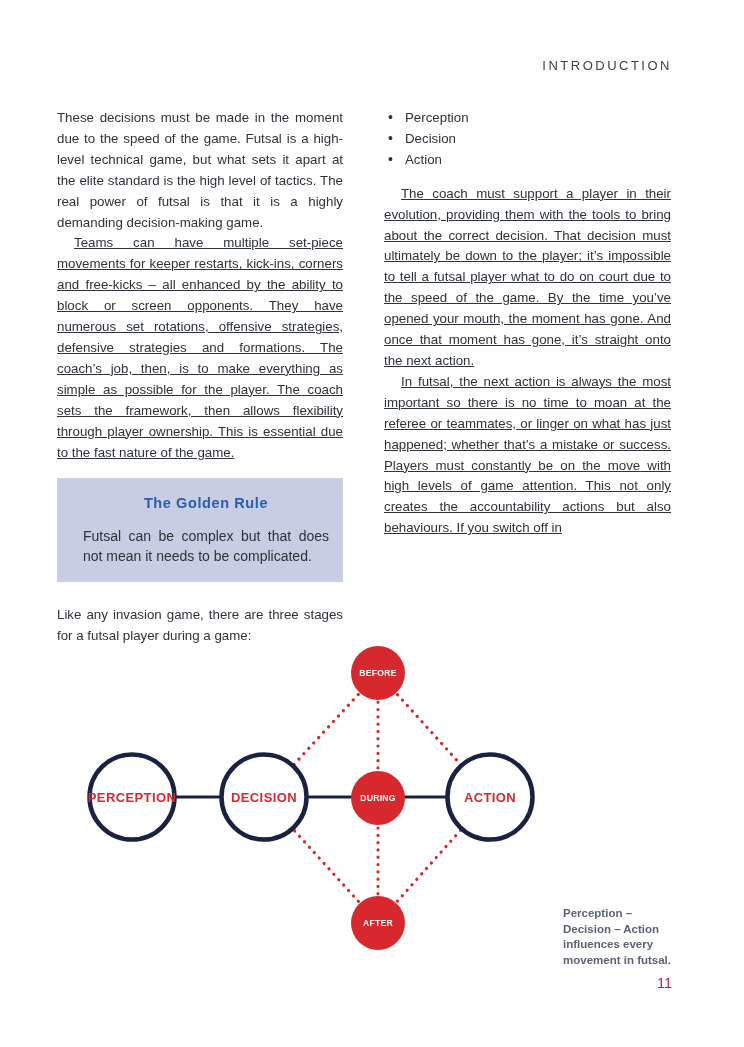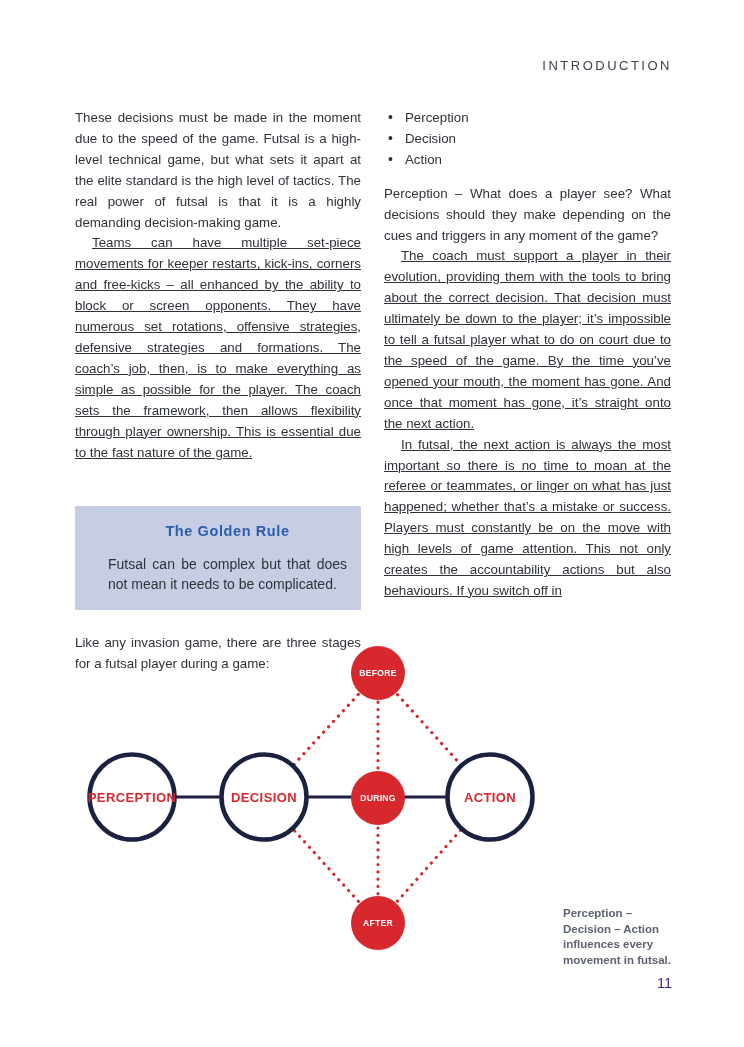--- a/index.html
+++ b/index.html
@@ -10,28 +10,28 @@
     font-family:"Liberation Sans", sans-serif;
     color:#2e3239;
     overflow:hidden;
   }
   .running-head{
     position:absolute;top:58px;right:72px;
     font-size:13px;letter-spacing:2.5px;
     color:#3c414b;font-weight:400;
   }
   .col{position:absolute;top:108px;font-size:13.3px;line-height:20.9px;text-align:justify;}
-  .col-left{left:75px;width:286px;}
+  .col-left{left:57px;width:286px;}
   .col-right{left:384px;width:287px;}
   .para{margin:0;}
   .para.indent{text-indent:17px;text-decoration:underline;}
   .golden-rule{
-    margin-top:43px;
+    margin-top:15px;
     background:#c7cde2;
-    padding:13px 14px 16px 33px;
+    padding:13px 14px 16px 26px;
     text-align:justify;
   }
   .golden-rule .gr-title{
     text-align:center;
     color:#2b5cad;
     font-weight:bold;
     font-size:14.5px;
     letter-spacing:0.6px;
     margin:2px 0 12px 0;
   }
@@ -45,21 +45,21 @@
     color:#2e3239;font-size:14px;
   }
   .diagram{position:absolute;left:0;top:630px;}
   .caption{
     position:absolute;left:563px;top:906px;width:125px;
     font-size:11.5px;line-height:15.5px;font-weight:bold;
     color:#5c6370;white-space:pre-line;text-align:left;
   }
   .page-number{
     position:absolute;top:975px;right:72px;
-    font-size:14.5px;color:#4c1d95;
+    font-size:14.5px;color:#be185d;
   }
   .node-label{
     font-family:"Liberation Sans", sans-serif;
     font-weight:bold;
     fill:#d7282e;
     letter-spacing:0.4px;
   }
   .node-label.big{font-size:13px;}
   .node-label.small{font-size:8.6px;fill:#ffffff;letter-spacing:0.3px;}
 </style>
@@ -79,21 +79,20 @@
     </div>
     <p class="para after-box">Like any invasion game, there are three stages for a futsal player during a game:</p>
   </div>
 
   <div class="col col-right">
     <ul class="bullets">
       <li>Perception</li>
       <li>Decision</li>
       <li>Action</li>
     </ul>
-    <p class="para">Perception – What does a player see? What decisions should they make depending on the cues and triggers in any moment of the game?</p>
     <p class="para indent">The coach must support a player in their evolution, providing them with the tools to bring about the correct decision. That decision must ultimately be down to the player; it’s impossible to tell a futsal player what to do on court due to the speed of the game. By the time you’ve opened your mouth, the moment has gone. And once that moment has gone, it’s straight onto the next action.</p>
     <p class="para indent">In futsal, the next action is always the most important so there is no time to moan at the referee or teammates, or linger on what has just happened; whether that’s a mistake or success. Players must constantly be on the move with high levels of game attention. This not only creates the accountability actions but also behaviours. If you switch off in</p>
   </div>
 
   <svg class="diagram" width="744" height="345" viewBox="0 0 744 345">
 
     <g stroke="#d7282e" stroke-width="3.2" stroke-linecap="round" stroke-dasharray="0.1 7.2" fill="none">
       <line x1="378" y1="43" x2="264" y2="167"></line>
       <line x1="378" y1="43" x2="378" y2="168"></line>
       <line x1="378" y1="43" x2="490" y2="167"></line>

